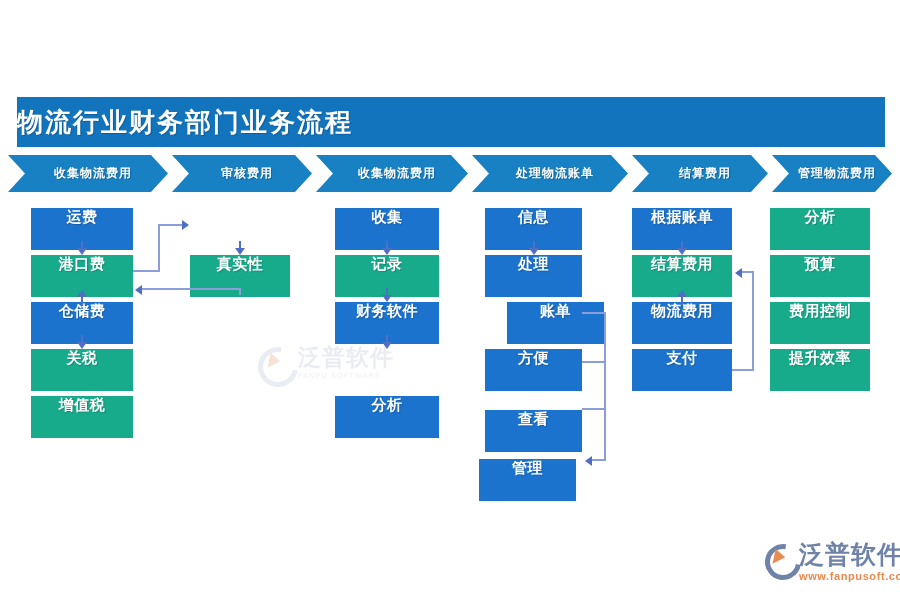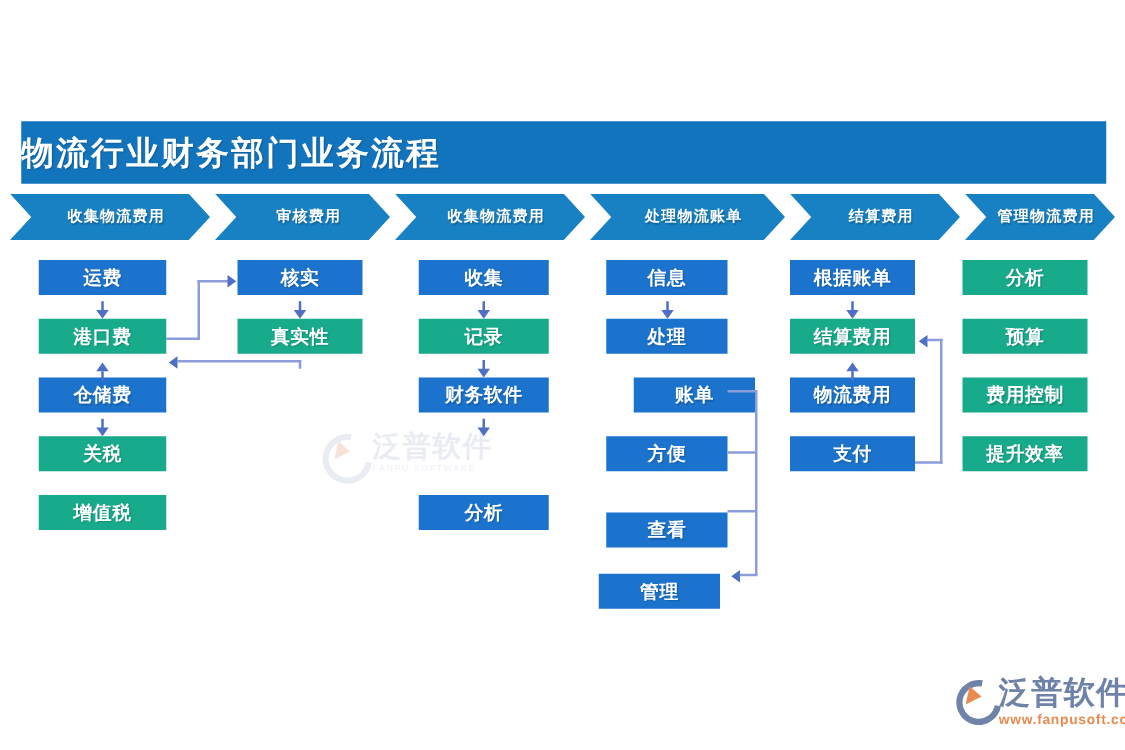--- a/index.html
+++ b/index.html
@@ -56,22 +56,22 @@
   }
   .chev.first{clip-path:polygon(0 0, calc(100% - 17px) 0, 100% 50%, calc(100% - 17px) 100%, 0 100%, 17px 50%);}
   .chev span{
     color:#ffffff;font-size:12px;font-weight:bold;letter-spacing:1px;
     text-shadow:1px 1px 1px rgba(0,0,0,.22);
     padding-left:10px;white-space:nowrap;
   }
 
   
   .box{
-    position:absolute;height:28px;
-    display:flex;align-items:center;justify-content:center;
+    position:absolute;height:42px;
+    display:flex;justify-content:center;
     color:#ffffff;font-size:15px;font-weight:bold;letter-spacing:.5px;
     text-shadow:1px 1px 1px rgba(0,0,0,.18);
     white-space:nowrap;
   }
   .box.blue{background:#1b73cd;}
   .box.teal{background:#17ab8c;}
 
   
   .ln{position:absolute;background:#4f6fc4;}
   .ln.v{width:2px;}
@@ -161,23 +161,20 @@
 
   <div class="ln v" style="left:81px;top:241px;height:9px;"></div>
   <div class="arw down" style="left:77px;top:248px;"></div>
 
   <div class="ln v" style="left:81px;top:297px;height:8px;"></div>
   <div class="arw up" style="left:77px;top:290px;"></div>
 
   <div class="ln v" style="left:81px;top:335px;height:9px;"></div>
   <div class="arw down" style="left:77px;top:342px;"></div>
 
-  <div class="box blue" style="left:190px;top:208px;width:100px;">
-      <span>核实</span>
-    </div>
   <div class="box teal" style="left:190px;top:255px;width:100px;">
       <span>真实性</span>
     </div>
 
   <div class="ln h thin" style="left:133px;top:270px;width:27px;"></div>
   <div class="ln v thin" style="left:158px;top:224px;height:48px;"></div>
   <div class="ln h thin" style="left:158px;top:224px;width:25px;"></div>
   <div class="arw right" style="left:182px;top:220px;"></div>
 
   <div class="ln v" style="left:239px;top:241px;height:9px;"></div>

